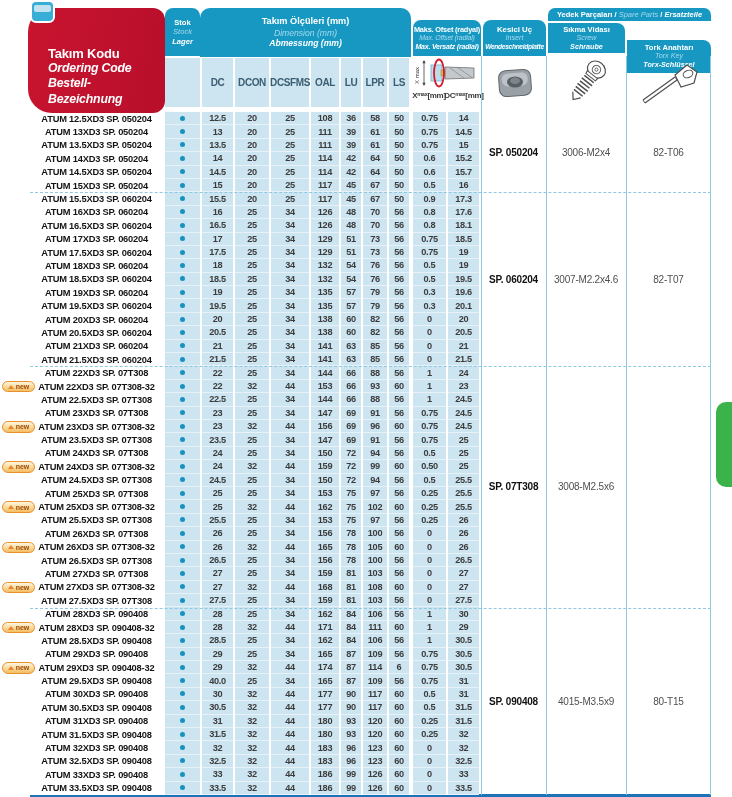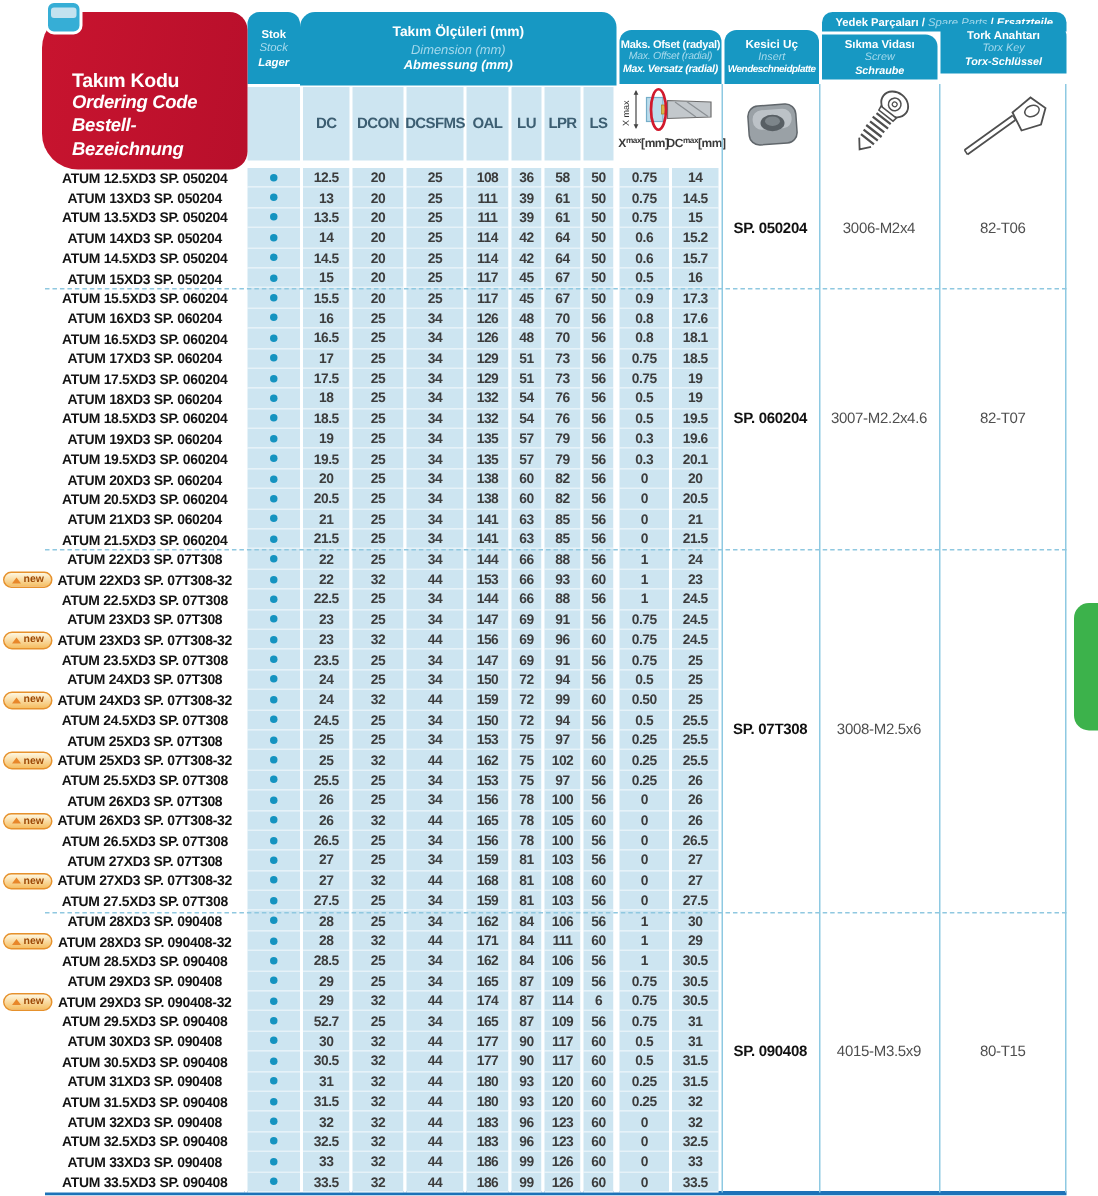--- a/index.html
+++ b/index.html
@@ -45,21 +45,21 @@
   .offlabel sub { font-size:5.5px; }
   #offlabel-x { left:411px; width:36px; } #offlabel-dc { left:447px; width:34px; }
 
   #insert-head { left:483px; top:20px; width:63px; height:36px; border-radius:8px 8px 0 0; font-size:7.8px; }
   #insert-head .h-en { font-size:7.2px; } #insert-head .h-de { font-size:6.6px; letter-spacing:-0.3px; }
 
   #spare-band { left:548px; top:8px; width:163px; height:13px; border-radius:7px 7px 0 0;
     display:flex; align-items:center; justify-content:center; font-size:7.5px; white-space:pre; }
   #screw-head { left:548px; top:23px; width:77px; height:30px; border-radius:0 8px 0 0; font-size:7.6px; }
   #screw-head .h-en{font-size:7.2px} #screw-head .h-de{font-size:7.2px}
-  #torx-head { left:627px; top:16px; width:84px; height:33px; border-radius:0 8px 0 0; font-size:7.6px; }
+  #torx-head { left:627px; top:40px; width:84px; height:33px; border-radius:0 8px 0 0; font-size:7.6px; }
   #torx-head .h-en{font-size:7.2px} #torx-head .h-de{font-size:7.2px}
 
   .hdricon { position:absolute; display:flex; align-items:center; justify-content:center; }
   #insert-icon-box { left:483px; top:58px; width:63px; height:50px; }
   #screw-icon-box { left:547px; top:56px; width:78px; height:54px; }
   #torx-icon-box { left:627px; top:58px; width:83px; height:50px; }
 
   
   #rows { position:absolute; left:30px; top:112px; width:681px; z-index:1; }
   .row { display:flex; height:13.392px; }
@@ -1256,21 +1256,21 @@
         <div class="gap g2"></div>
         <div class="cell blue w-dcmax">30.5</div>
       </div>
       <div class="row">
         <div class="cell code">ATUM 29.5XD3 SP. 090408</div>
         <div class="gap g2"></div>
         <div class="cell blue w-stok">
           <span class="dot"></span>
         </div>
         <div class="gap g2"></div>
-        <div class="cell blue w-dc">52.7</div>
+        <div class="cell blue w-dc">40.0</div>
         <div class="gap g2"></div>
         <div class="cell blue w-dcon">25</div>
         <div class="gap g2"></div>
         <div class="cell blue w-dcsfms">34</div>
         <div class="gap g2"></div>
         <div class="cell blue w-oal">165</div>
         <div class="gap g2"></div>
         <div class="cell blue w-lu">87</div>
         <div class="gap g2"></div>
         <div class="cell blue w-lpr">109</div>

